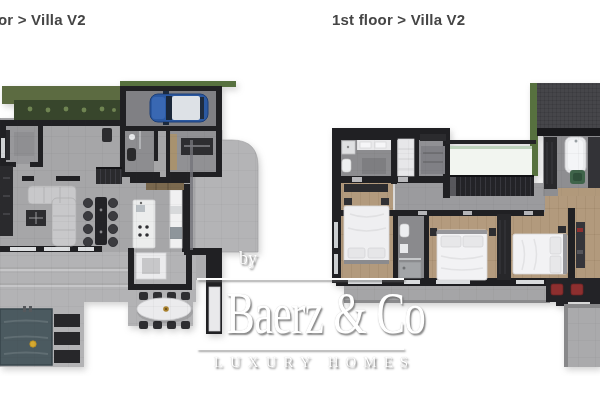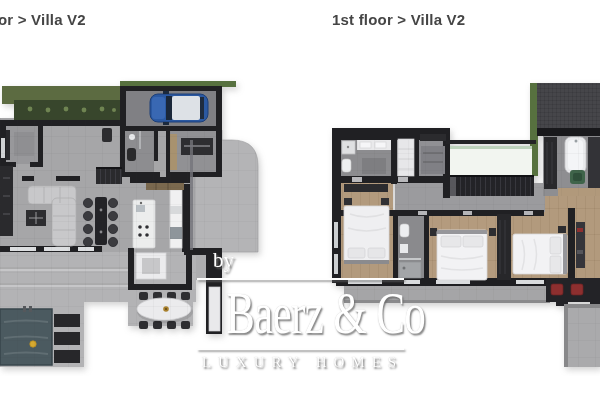--- a/index.html
+++ b/index.html
@@ -6,29 +6,29 @@
   .canvas{position:relative;width:600px;height:376px;background:#ffffff;overflow:hidden;
           font-family:"Liberation Sans",sans-serif;}
   .plan-title{position:absolute;top:11px;font-size:15px;font-weight:bold;color:#454545;
               letter-spacing:.2px;white-space:nowrap;}
   #title-left{left:-2px;}
   #title-right{left:332px;}
   svg.plans{position:absolute;left:0;top:0;filter:drop-shadow(2px 3px 3px rgba(90,90,90,.28));}
   
   .wm{position:absolute;left:197px;top:247px;width:207px;color:#fff;z-index:5;
       font-family:"Liberation Serif",serif;text-align:center;}
-  .wm .by{position:absolute;left:16px;top:1px;font-size:21px;
+  .wm .by{position:absolute;left:42px;top:1px;font-size:18px;
       text-shadow:2px 2px 2px rgba(105,105,105,.85),0 0 1px rgba(140,140,140,.6);}
   .wm .rule{position:absolute;left:0;width:207px;height:2px;background:#fefefe;
       box-shadow:1.5px 2px 2px rgba(105,105,105,.6);}
   .wm .r1{top:31px;} .wm .r2{top:101px;} .wm .r3{top:131px;}
   .wm .brand{position:absolute;left:0;top:36px;width:207px;font-size:60px;line-height:1;
       transform:scaleX(.72);transform-origin:50% 50%;white-space:nowrap;letter-spacing:-1px;
       text-shadow:2px 2px 2px rgba(105,105,105,.8),0 0 1px rgba(150,150,150,.55);}
-  .wm .tag{position:absolute;left:0;top:107px;width:207px;font-size:15px;letter-spacing:7px;
+  .wm .tag{position:absolute;left:12px;top:107px;width:207px;font-size:15px;letter-spacing:7px;
       white-space:nowrap;text-indent:4px;
       text-shadow:1.5px 1.5px 2px rgba(105,105,105,.85),0 0 1px rgba(140,140,140,.6);}
 </style>
 </head>
 <body>
 
 <div class="canvas">
 
   <svg class="plans" width="600" height="400" viewBox="0 0 600 400">
     <defs>

